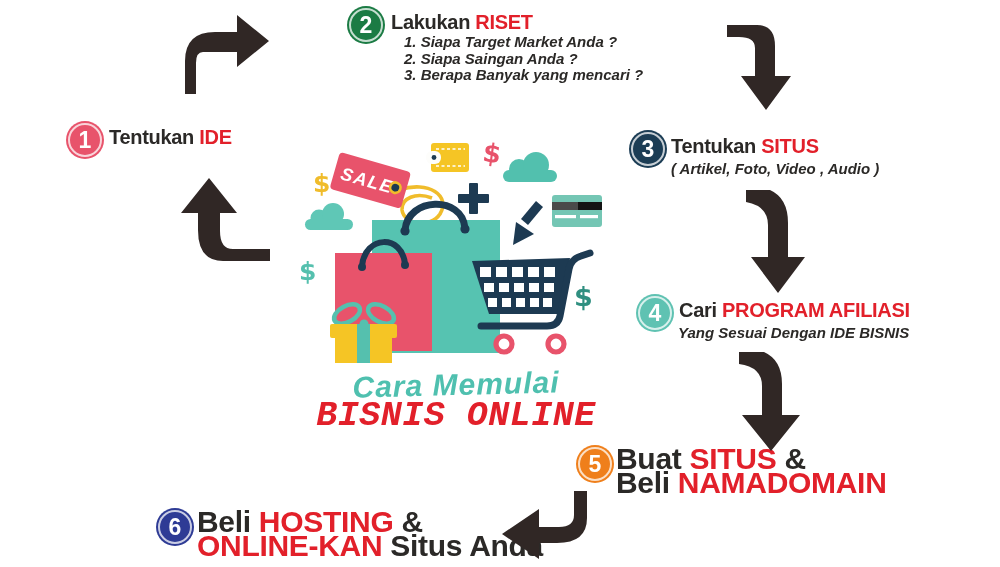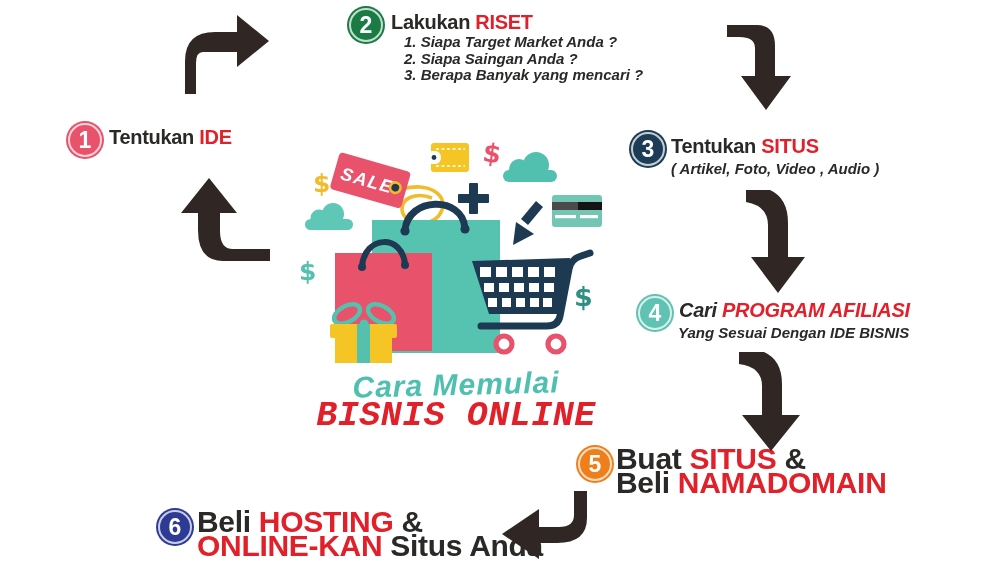--- a/index.html
+++ b/index.html
@@ -39,21 +39,21 @@
     <div class="line">1. Siapa Target Market Anda ?</div>
     <div class="line">2. Siapa Saingan Anda ?</div>
     <div class="line">3. Berapa Banyak yang mencari ?</div>
   </div>
 
   <div class="badge b3" style="left:629px;top:130px;">3</div>
   <div class="h" style="left:671px;top:135px;"><span>Tentukan </span><span class="red">SITUS</span></div>
   <div class="sub" style="left:663px;top:160px;margin-left:8px;">( Artikel, Foto, Video , Audio )</div>
 
   <div class="badge b4" style="left:636px;top:294px;">4</div>
-  <div class="h" style="left:679px;top:299px;font-style:italic;"><span>Cari </span><span class="red">PROGRAM AFILIASI</span></div>
+  <div class="h" style="left:679px;top:299px;"><span>Cari </span><span class="red">PROGRAM AFILIASI</span></div>
   <div class="sub" style="left:678px;top:324px;">Yang Sesuai Dengan IDE BISNIS</div>
 
   <div class="badge b5" style="left:576px;top:445px;">5</div>
   <div class="h h2" style="left:616px;top:447px;">
     <div><span>Buat </span><span class="red">SITUS</span><span> &amp;</span></div>
     <div><span>Beli </span><span class="red">NAMADOMAIN</span></div>
   </div>
 
   <div class="badge b6" style="left:156px;top:508px;">6</div>
   <div class="h h2" style="left:197px;top:510px;">

